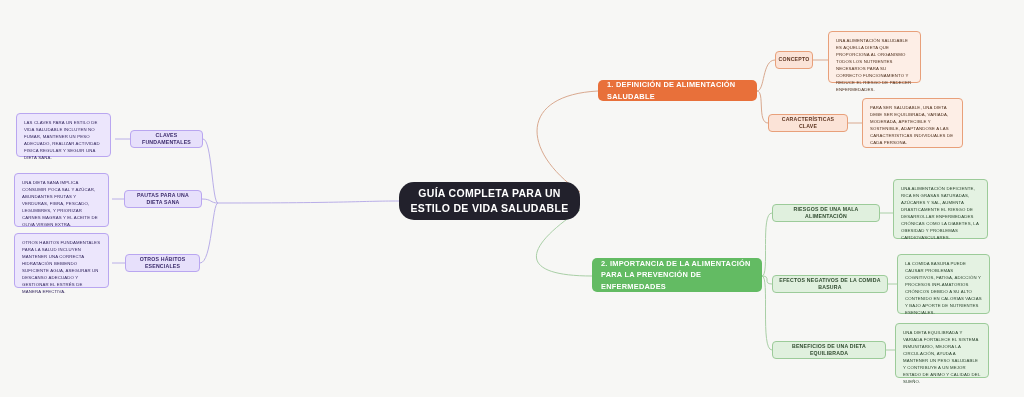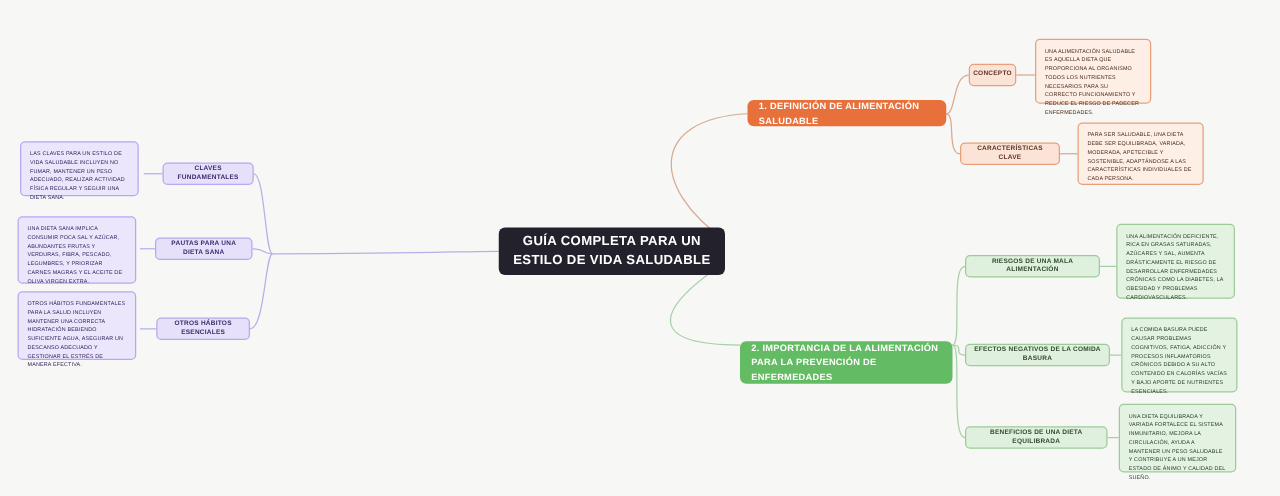--- a/index.html
+++ b/index.html
@@ -9,21 +9,21 @@
     font-family:"Liberation Sans", sans-serif;
     position:relative;
   }
   #canvas{position:absolute;inset:0;width:1024px;height:397px;}
   #links{position:absolute;left:0;top:0;width:1024px;height:397px;}
   .node{position:absolute;box-sizing:border-box;}
 
   
   .root{
     background:#22212c;color:#ffffff;
-    border-radius:5px;
+    border-radius:15px;
     font-size:10.5px;font-weight:bold;letter-spacing:.3px;
     text-align:center;line-height:1.45;
     display:flex;align-items:center;justify-content:center;
     padding:6px 10px;
   }
 
   
   .branch{
     border-radius:5px;
     font-size:7.4px;font-weight:bold;letter-spacing:.25px;
@@ -92,21 +92,21 @@
   <div class="node root" style="left:399px;top:182px;width:181px;height:38px;">GUÍA COMPLETA PARA UN ESTILO DE VIDA SALUDABLE</div>
 
   <div class="node branch orange" style="left:598px;top:80px;width:159px;height:21px;">1. DEFINICIÓN DE ALIMENTACIÓN SALUDABLE</div>
 
   <div class="node topic orange" style="left:775px;top:51px;width:38px;height:18px;">CONCEPTO</div>
   <div class="node leaf orange" style="left:828px;top:31px;width:93px;height:52px;">UNA ALIMENTACIÓN SALUDABLE ES AQUELLA DIETA QUE PROPORCIONA AL ORGANISMO TODOS LOS NUTRIENTES NECESARIOS PARA SU CORRECTO FUNCIONAMIENTO Y REDUCE EL RIESGO DE PADECER ENFERMEDADES.</div>
 
   <div class="node topic orange" style="left:768px;top:114px;width:80px;height:18px;">CARACTERÍSTICAS CLAVE</div>
   <div class="node leaf orange" style="left:862px;top:98px;width:101px;height:50px;">PARA SER SALUDABLE, UNA DIETA DEBE SER EQUILIBRADA, VARIADA, MODERADA, APETECIBLE Y SOSTENIBLE, ADAPTÁNDOSE A LAS CARACTERÍSTICAS INDIVIDUALES DE CADA PERSONA.</div>
 
-  <div class="node branch green" style="left:592px;top:273px;width:170px;height:34px;">2. IMPORTANCIA DE LA ALIMENTACIÓN PARA LA PREVENCIÓN DE ENFERMEDADES</div>
+  <div class="node branch green" style="left:592px;top:258px;width:170px;height:34px;">2. IMPORTANCIA DE LA ALIMENTACIÓN PARA LA PREVENCIÓN DE ENFERMEDADES</div>
 
   <div class="node topic green" style="left:772px;top:204px;width:108px;height:18px;">RIESGOS DE UNA MALA ALIMENTACIÓN</div>
   <div class="node leaf green" style="left:893px;top:179px;width:95px;height:60px;">UNA ALIMENTACIÓN DEFICIENTE, RICA EN GRASAS SATURADAS, AZÚCARES Y SAL, AUMENTA DRÁSTICAMENTE EL RIESGO DE DESARROLLAR ENFERMEDADES CRÓNICAS COMO LA DIABETES, LA OBESIDAD Y PROBLEMAS CARDIOVASCULARES.</div>
 
   <div class="node topic green" style="left:772px;top:275px;width:116px;height:18px;">EFECTOS NEGATIVOS DE LA COMIDA BASURA</div>
   <div class="node leaf green" style="left:897px;top:254px;width:93px;height:60px;">LA COMIDA BASURA PUEDE CAUSAR PROBLEMAS COGNITIVOS, FATIGA, ADICCIÓN Y PROCESOS INFLAMATORIOS CRÓNICOS DEBIDO A SU ALTO CONTENIDO EN CALORÍAS VACÍAS Y BAJO APORTE DE NUTRIENTES ESENCIALES.</div>
 
   <div class="node topic green" style="left:772px;top:341px;width:114px;height:18px;">BENEFICIOS DE UNA DIETA EQUILIBRADA</div>
   <div class="node leaf green" style="left:895px;top:323px;width:94px;height:55px;">UNA DIETA EQUILIBRADA Y VARIADA FORTALECE EL SISTEMA INMUNITARIO, MEJORA LA CIRCULACIÓN, AYUDA A MANTENER UN PESO SALUDABLE Y CONTRIBUYE A UN MEJOR ESTADO DE ÁNIMO Y CALIDAD DEL SUEÑO.</div>
 

